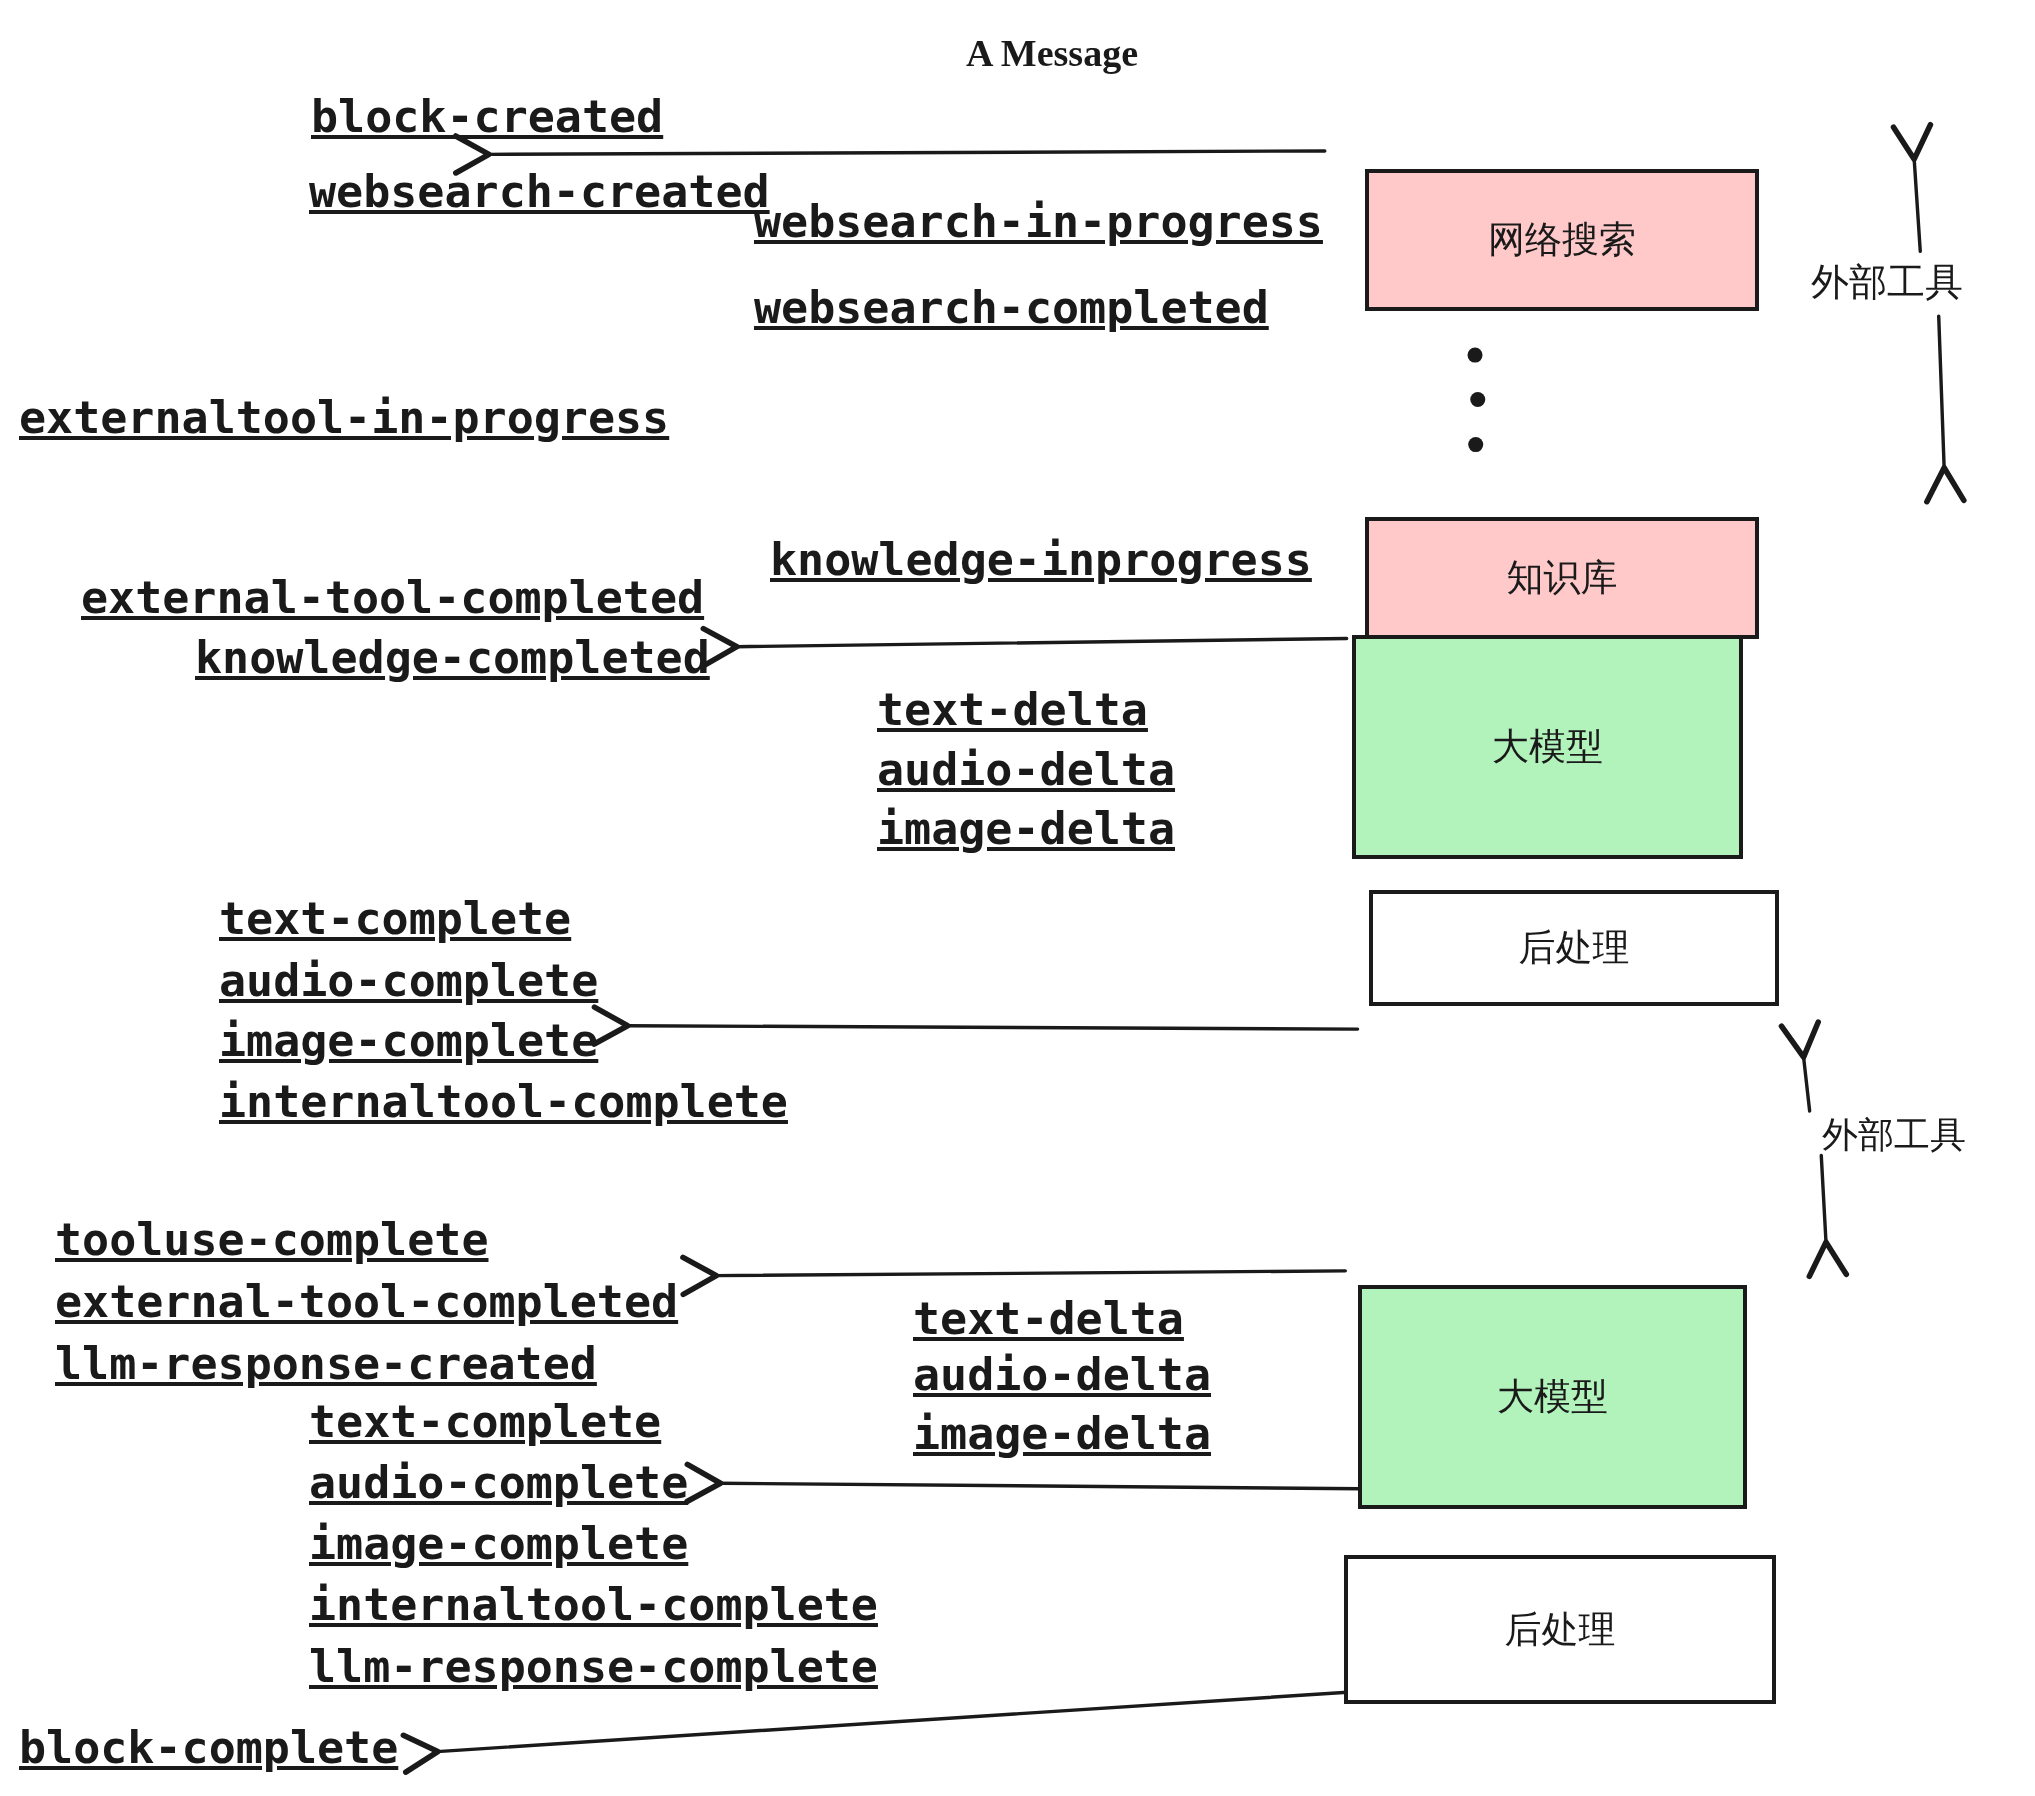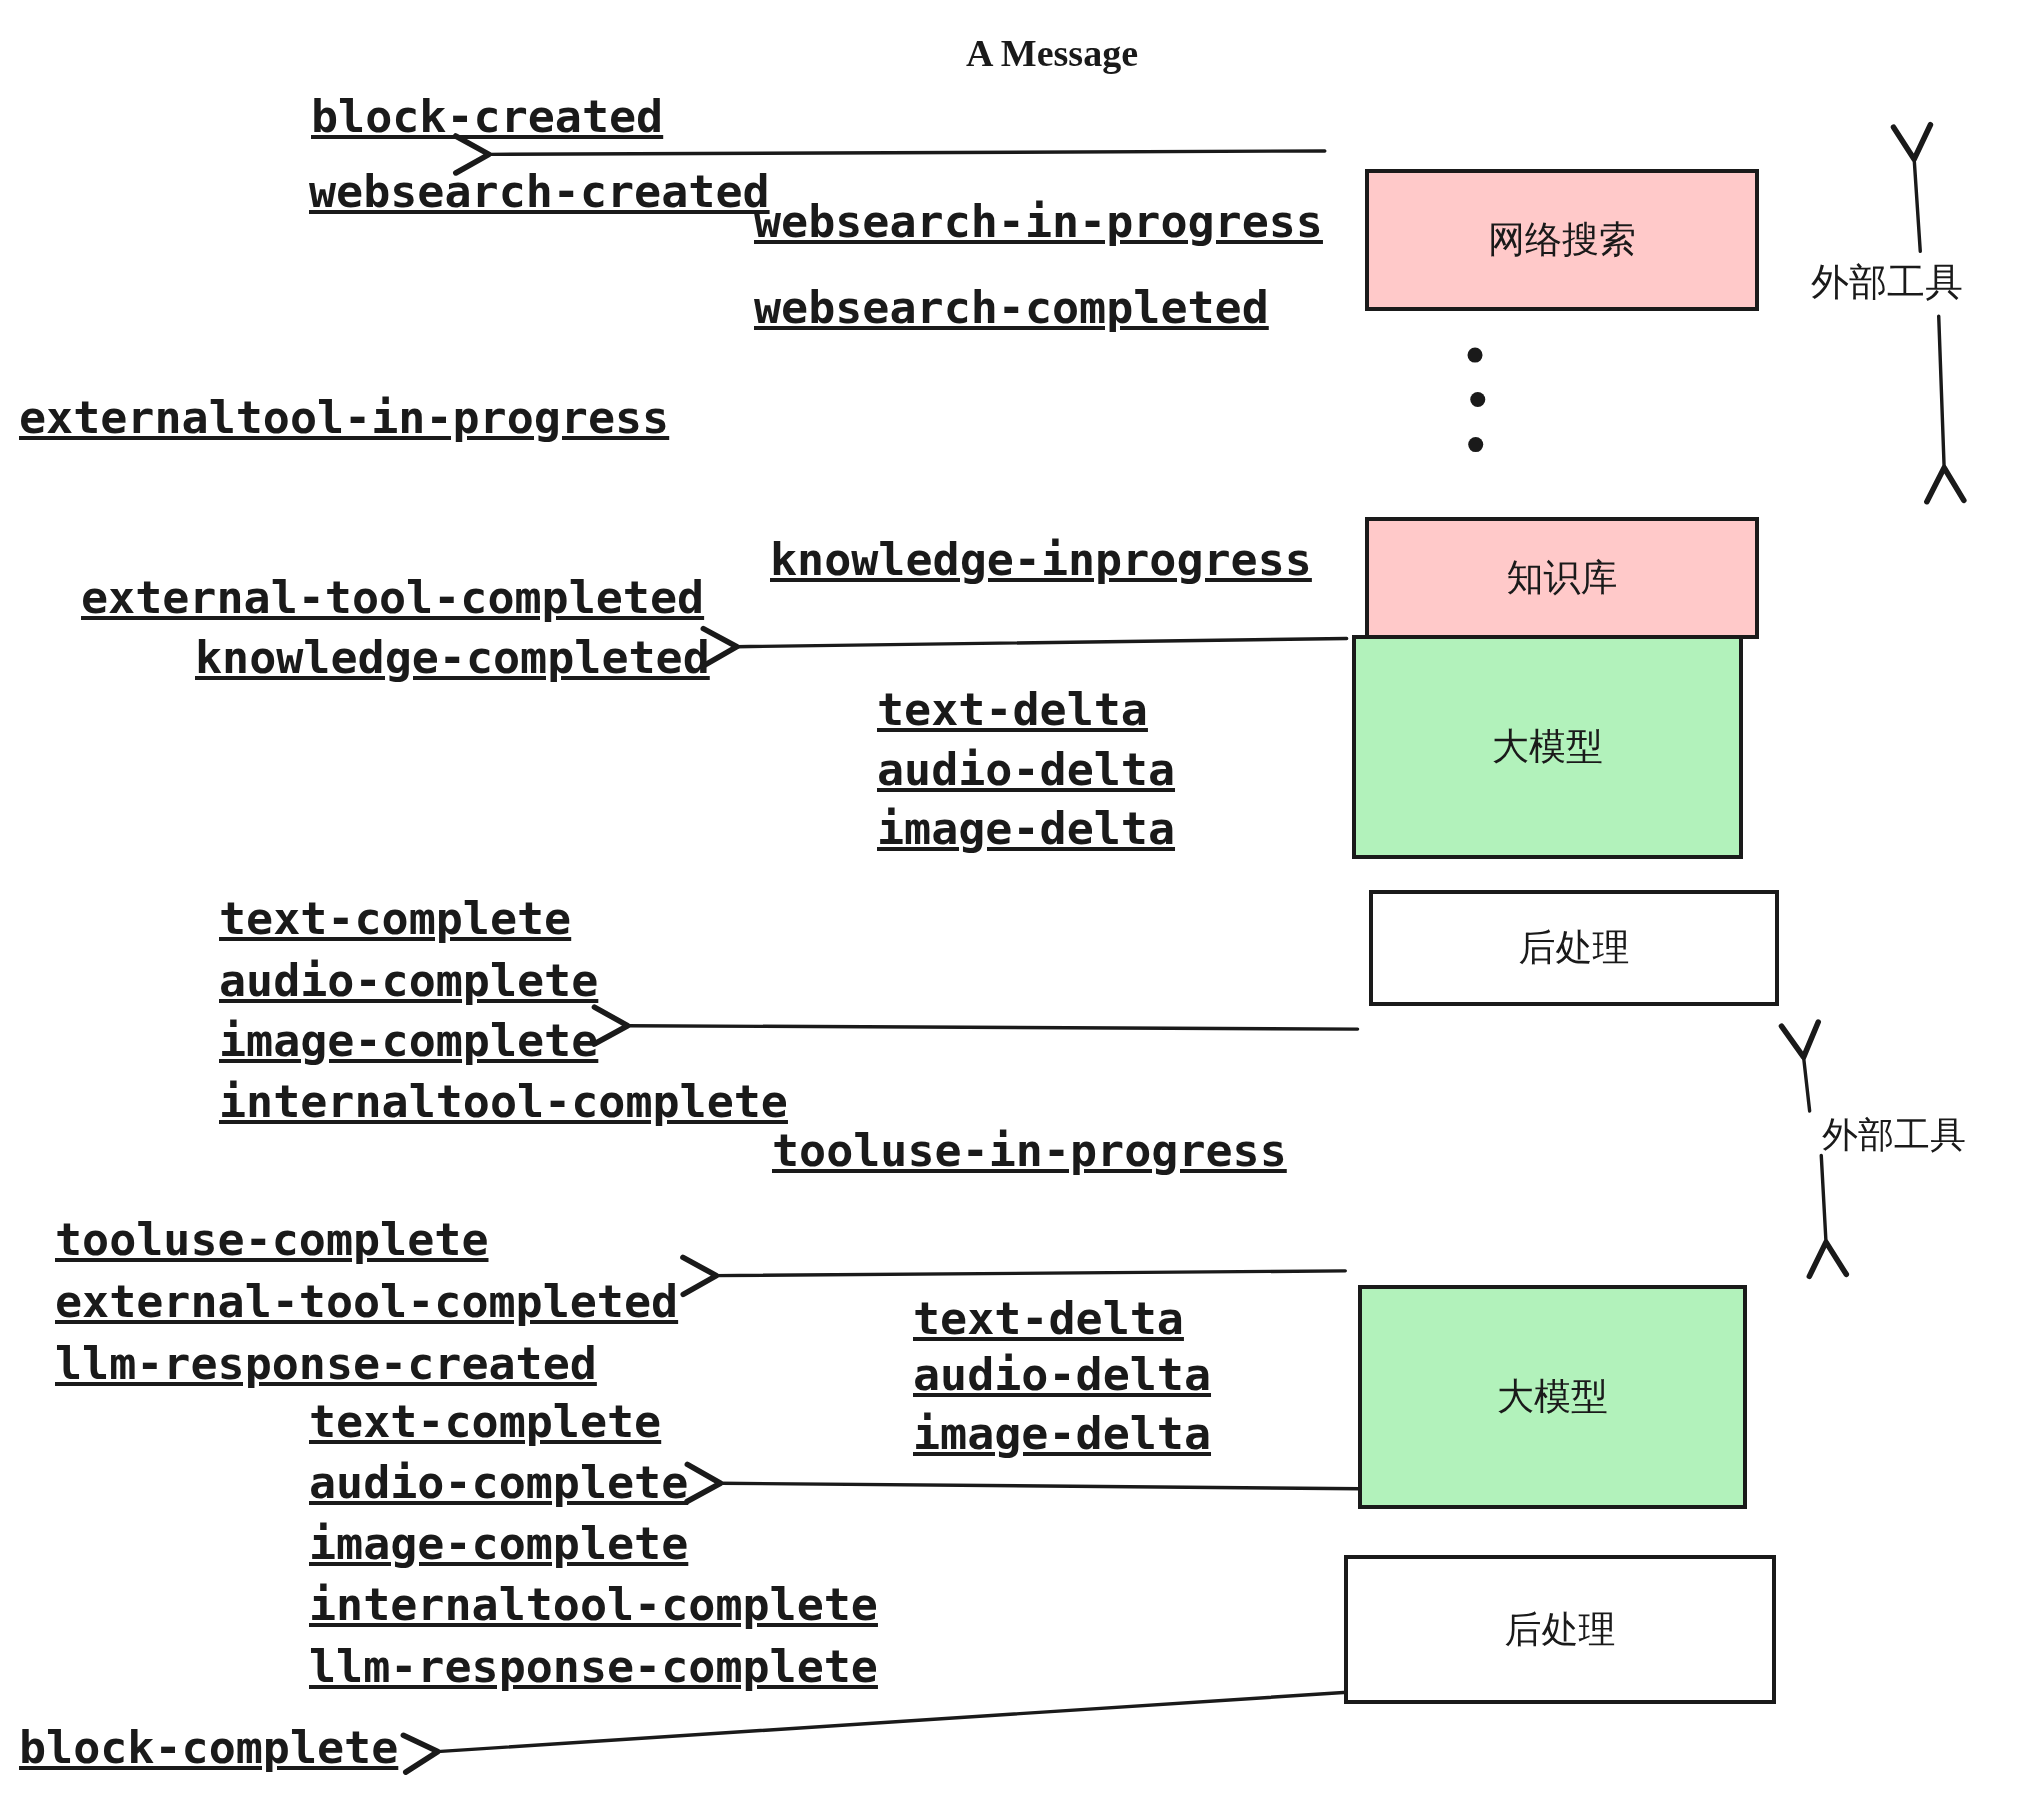--- a/index.html
+++ b/index.html
@@ -96,21 +96,20 @@
 
   <div class="ev" style="left:877px;top:687px">text-delta</div>
   <div class="ev" style="left:877px;top:747px">audio-delta</div>
   <div class="ev" style="left:877px;top:806px">image-delta</div>
 
   <div class="ev" style="left:219px;top:896px">text-complete</div>
   <div class="ev" style="left:219px;top:958px">audio-complete</div>
   <div class="ev" style="left:219px;top:1018px">image-complete</div>
   <div class="ev" style="left:219px;top:1079px">internaltool-complete</div>
 
-  <div class="ev" style="left:772px;top:1128px">tooluse-in-progress</div>
 
   <div class="ev" style="left:55px;top:1217px">tooluse-complete</div>
   <div class="ev" style="left:55px;top:1279px">external-tool-completed</div>
   <div class="ev" style="left:55px;top:1341px">llm-response-created</div>
 
   <div class="ev" style="left:913px;top:1296px">text-delta</div>
   <div class="ev" style="left:913px;top:1352px">audio-delta</div>
   <div class="ev" style="left:913px;top:1411px">image-delta</div>
 
   <div class="ev" style="left:309px;top:1399px">text-complete</div>

